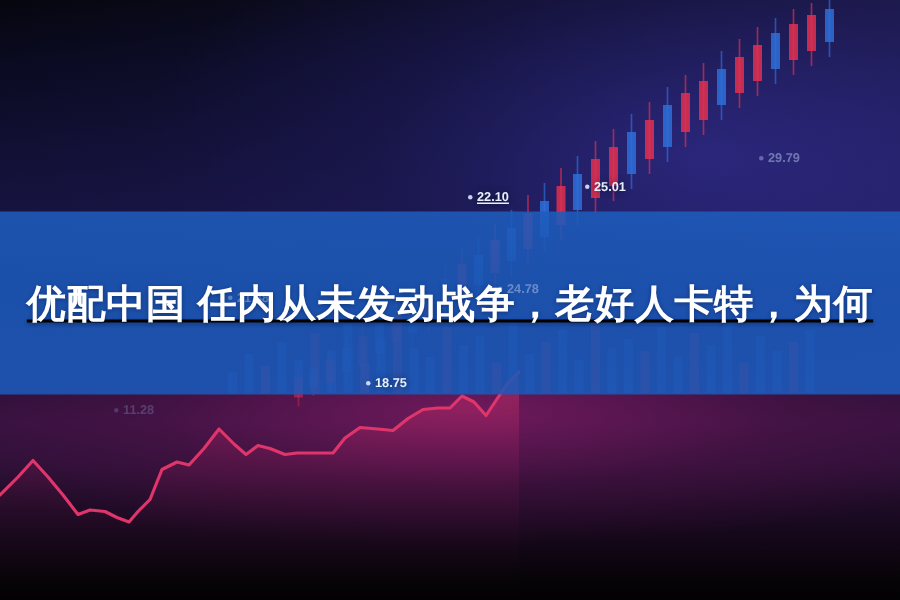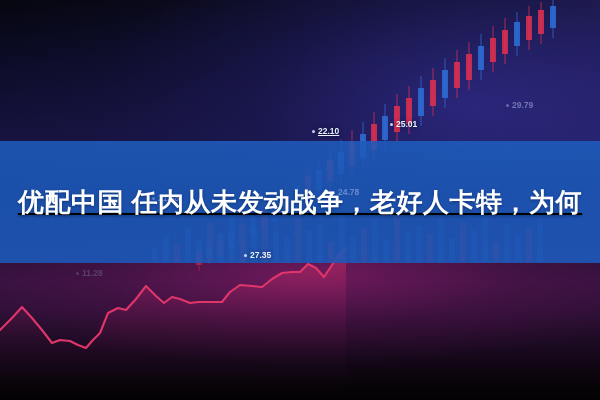--- a/index.html
+++ b/index.html
@@ -253,21 +253,21 @@
     <path id="line-area" fill="url(#lineFill)" d="M0 330 L12 318 L22 307 L32 318 L42 330 L52 343 L60 340 L70 341 L78 345 L86 348 L92 341 L100 333 L108 313 L118 308 L126 310 L136 299 L146 286 L156 296 L164 303 L172 297 L180 299 L190 303 L198 302 L206 302 L214 302 L222 302 L230 292 L240 285 L252 286 L262 287 L272 279 L282 273 L292 272 L300 272 L308 264 L316 268 L324 277 L330 268 L338 256 L346 248 L346 400 L0 400 Z"></path>
     <path id="line-path" fill="none" stroke="#e0356a" stroke-width="2.1" stroke-linejoin="round" stroke-linecap="round" d="M0 330 L12 318 L22 307 L32 318 L42 330 L52 343 L60 340 L70 341 L78 345 L86 348 L92 341 L100 333 L108 313 L118 308 L126 310 L136 299 L146 286 L156 296 L164 303 L172 297 L180 299 L190 303 L198 302 L206 302 L214 302 L222 302 L230 292 L240 285 L252 286 L262 287 L272 279 L282 273 L292 272 L300 272 L308 264 L316 268 L324 277 L330 268 L338 256 L346 248"></path>
   </svg>
 
   <div id="price-label-host">
       <div class="price-label pl-bright" style="left: 312px; top: 126px; text-decoration: underline;"><span class="dot"></span><span>22.10</span></div>
       <div class="price-label pl-bright" style="left: 390px; top: 119px;"><span class="dot"></span><span>25.01</span></div>
       <div class="price-label pl-dim" style="left: 332px; top: 166px; margin-top: 21px;"><span class="dot"></span><span>24.78</span></div>
       <div class="price-label pl-dim" style="left: 506px; top: 100px;"><span class="dot"></span><span>29.79</span></div>
       <div class="price-label pl-dim" style="left: 152px; top: 193px;"><span class="dot"></span><span>21.88</span></div>
-      <div class="price-label pl-bright" style="left: 244px; top: 250px;"><span class="dot"></span><span>27.35</span></div>
+      <div class="price-label pl-bright" style="left: 244px; top: 250px;"><span class="dot"></span><span>18.75</span></div>
       <div class="price-label pl-faint" style="left: 76px; top: 268px;"><span class="dot"></span><span>11.28</span></div>
     </div>
 
   <div id="text-band"></div>
 
   <div id="headline">
     <div class="headline-line">优配中国 任内从未发动战争，老好人卡特，为何</div>
   </div>
 
 </div>

